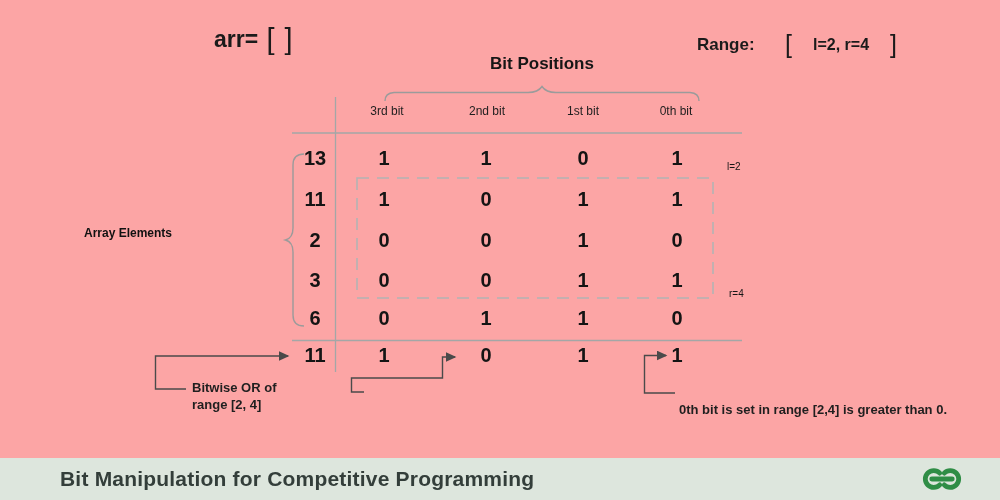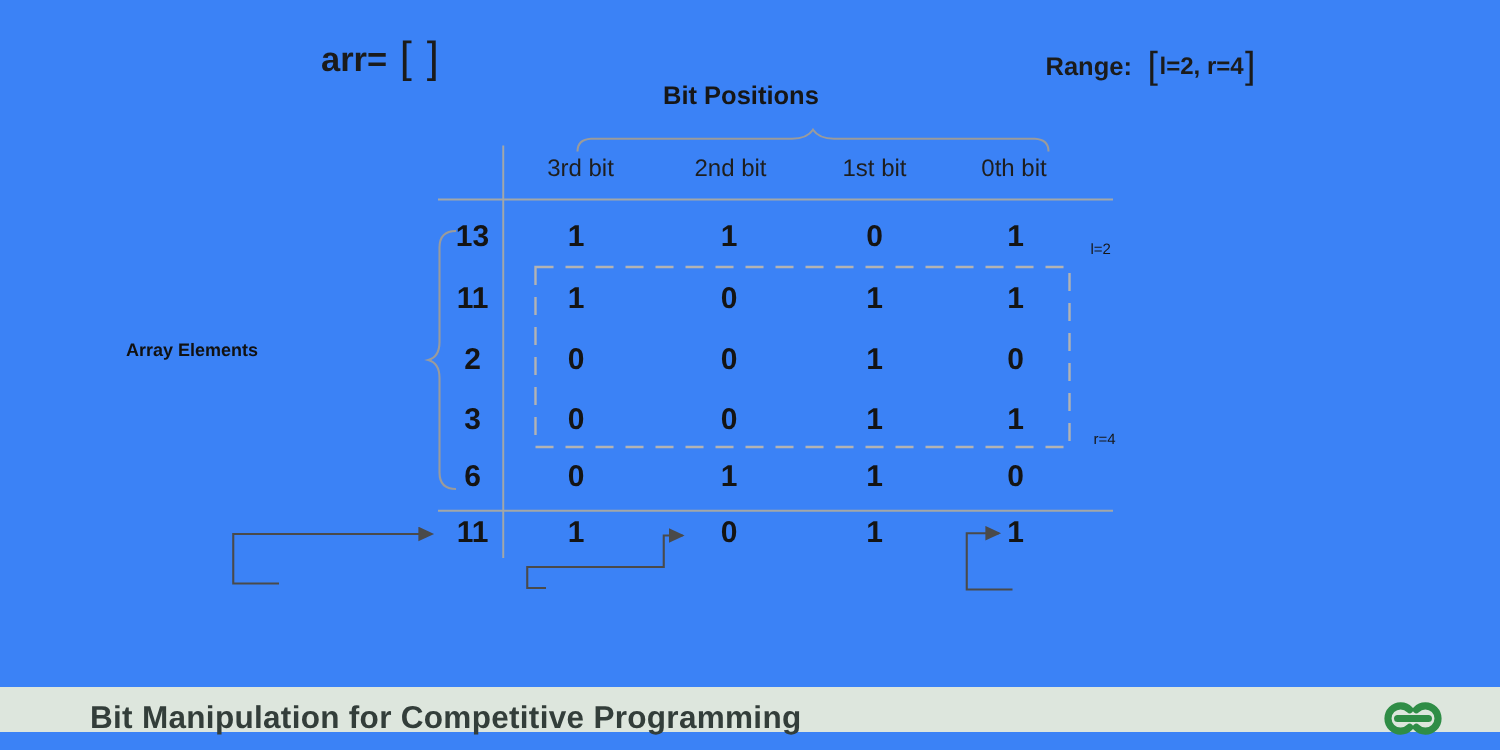--- a/index.html
+++ b/index.html
@@ -1,46 +1,46 @@
 <!DOCTYPE html>
 <html><head>
 <meta charset="utf-8">
 <style>
   html,body{margin:0;padding:0;background:#ffffff;}
   #stage{
-    position:relative;width:1000px;height:500px;background:#3b82f6;overflow:hidden;
+    position:relative;width:1000px;height:500px;background:#fca5a5;overflow:hidden;
     font-family:"Liberation Sans", sans-serif;color:#1b1b1b;
   }
   
   .arr-line{position:absolute;left:214px;top:26px;font-weight:700;font-size:23px;display:flex;align-items:center;white-space:pre;}
   .arr-line .bk{font-size:29px;font-weight:500;line-height:23px;padding:0 2px;}
-  .range-line{position:absolute;left:697px;top:34px;display:flex;align-items:center;white-space:pre;}
+  .range-line{position:absolute;left:697px;top:34px;display:flex;align-items:center;white-space:pre;gap:20px;}
   .range-line .lbl{font-weight:700;font-size:17px;}
   .range-line .bk{font-size:25px;font-weight:500;line-height:21px;padding:0 1px;}
   .range-line .bd{font-weight:700;font-size:16px;}
-  .bitpos{position:absolute;left:442px;top:54px;width:200px;font-size:17px;font-weight:600;color:#161616;}
+  .bitpos{position:absolute;left:442px;top:54px;width:200px;text-align:center;font-size:17px;font-weight:600;color:#161616;}
   
-  .hdr{position:absolute;width:84px;top:104px;text-align:center;font-size:16px;font-weight:500;color:#1e1e1e;}
+  .hdr{position:absolute;width:84px;top:104px;text-align:center;font-size:12px;font-weight:500;color:#1e1e1e;}
   .h3{left:345px}.h2{left:445px}.h1{left:541px}.h0{left:634px}
   
   .cell{position:absolute;width:40px;text-align:center;font-weight:700;font-size:20px;color:#141414;line-height:22px;}
   .colL{left:295px}.col3{left:364px}.col2{left:466px}.col1{left:563px}.col0{left:657px}
   .r0{top:147px}.r1{top:188px}.r2{top:229px}.r3{top:269px}.r4{top:307px}.rres{top:344px}
   
   .array-elements{position:absolute;left:84px;top:226px;font-size:12px;font-weight:700;color:#111;}
   .mark{position:absolute;font-size:10px;font-weight:400;color:#161616;}
   .mark-l{left:727px;top:161px}
   .mark-r{left:729px;top:288px}
   
   .note{position:absolute;font-size:13px;font-weight:700;color:#1f1f1f;line-height:16.5px;white-space:pre;}
   .note-a{left:192px;top:380px;}
   .note-b{left:367px;top:385px;}
   .note-c{left:679px;top:385px;}
   
-  .footer{position:absolute;left:0;top:458px;width:1000px;height:30px;display:flex;align-items:center;text-align:center;}
+  .footer{position:absolute;left:0;top:458px;width:1000px;height:42px;display:flex;align-items:center;text-align:center;}
   .footer-title{position:absolute;left:60px;top:0;height:42px;display:flex;align-items:center;font-size:21px;font-weight:600;letter-spacing:.2px;}
   .footer-logo{position:absolute;right:36px;top:6px;}
   svg.overlay{position:absolute;left:0;top:0;pointer-events:none;}
 </style>
 </head>
 <body>
 
 <div id="stage">
 
   <div class="arr-line">
@@ -116,21 +116,22 @@
 
     <rect x="357" y="178" width="356" height="120" fill="none" stroke="#b3b3b3" stroke-width="1.6" stroke-dasharray="12 8"></rect>
 
     <path d="M 186 389 L 155.5 389 L 155.5 356 L 288 356" fill="none" stroke="#4a4a4a" stroke-width="1.4" marker-end="url(#ah)"></path>
 
     <path d="M 364 392 L 351.5 392 L 351.5 378 L 442.5 378 L 442.5 357 L 455 357" fill="none" stroke="#4a4a4a" stroke-width="1.4" marker-end="url(#ah)"></path>
 
     <path d="M 675 393 L 644.5 393 L 644.5 355.5 L 666 355.5" fill="none" stroke="#4a4a4a" stroke-width="1.4" marker-end="url(#ah)"></path>
   </svg>
 
-  <div class="note note-c"><br></div>
+  <div class="note note-a"><span>Bitwise OR of</span><br><span>range [2, 4]</span></div>
+  <div class="note note-c"><br><span>0th bit is set in range [2,4] is greater than 0.</span></div>
 
   <div class="footer" style="background:#dde6dd;">
     <div class="footer-title" style="color:#333e3a;">Bit Manipulation for Competitive Programming</div>
     <svg class="footer-logo" width="44" height="30" viewBox="0 0 60 40">
       <g fill="none" stroke="#2f8d46" stroke-width="6.5" stroke-linecap="round">
         <path d="M 27 12 A 11.5 11.5 0 1 0 27 28"></path>
         <path d="M 33 12 A 11.5 11.5 0 1 1 33 28"></path>
         <line x1="16" y1="20" x2="44" y2="20"></line>
       </g>
     </svg>

